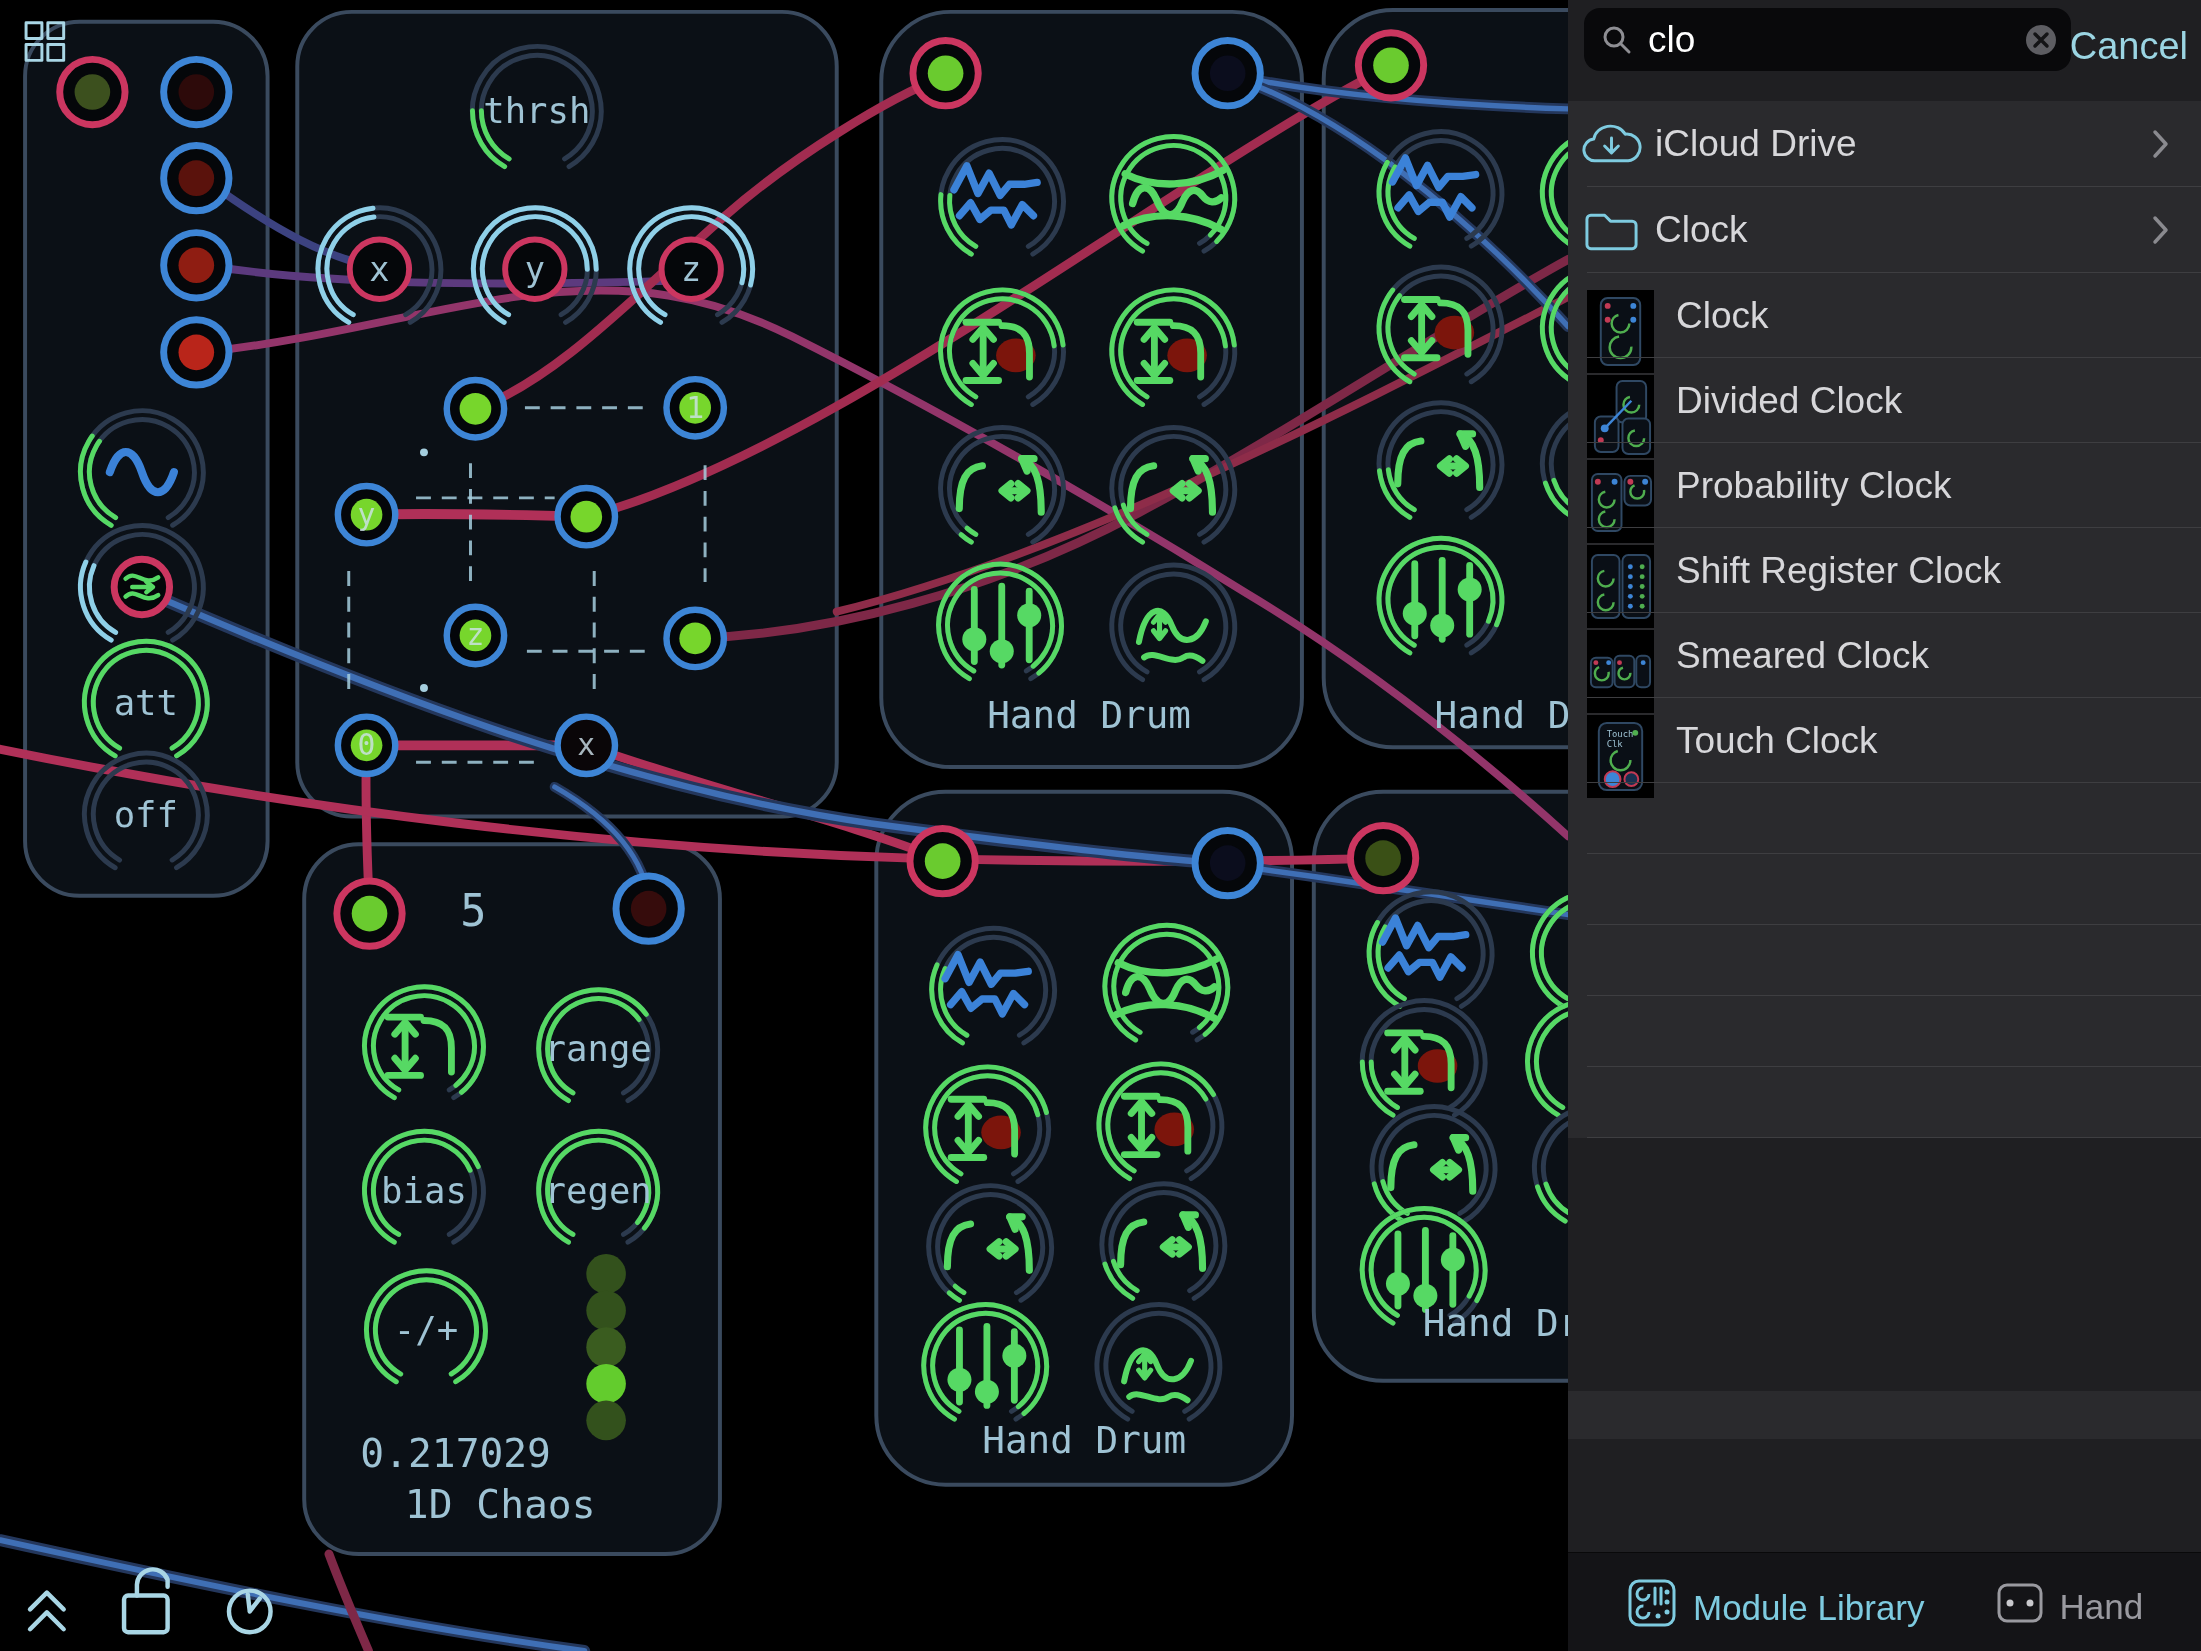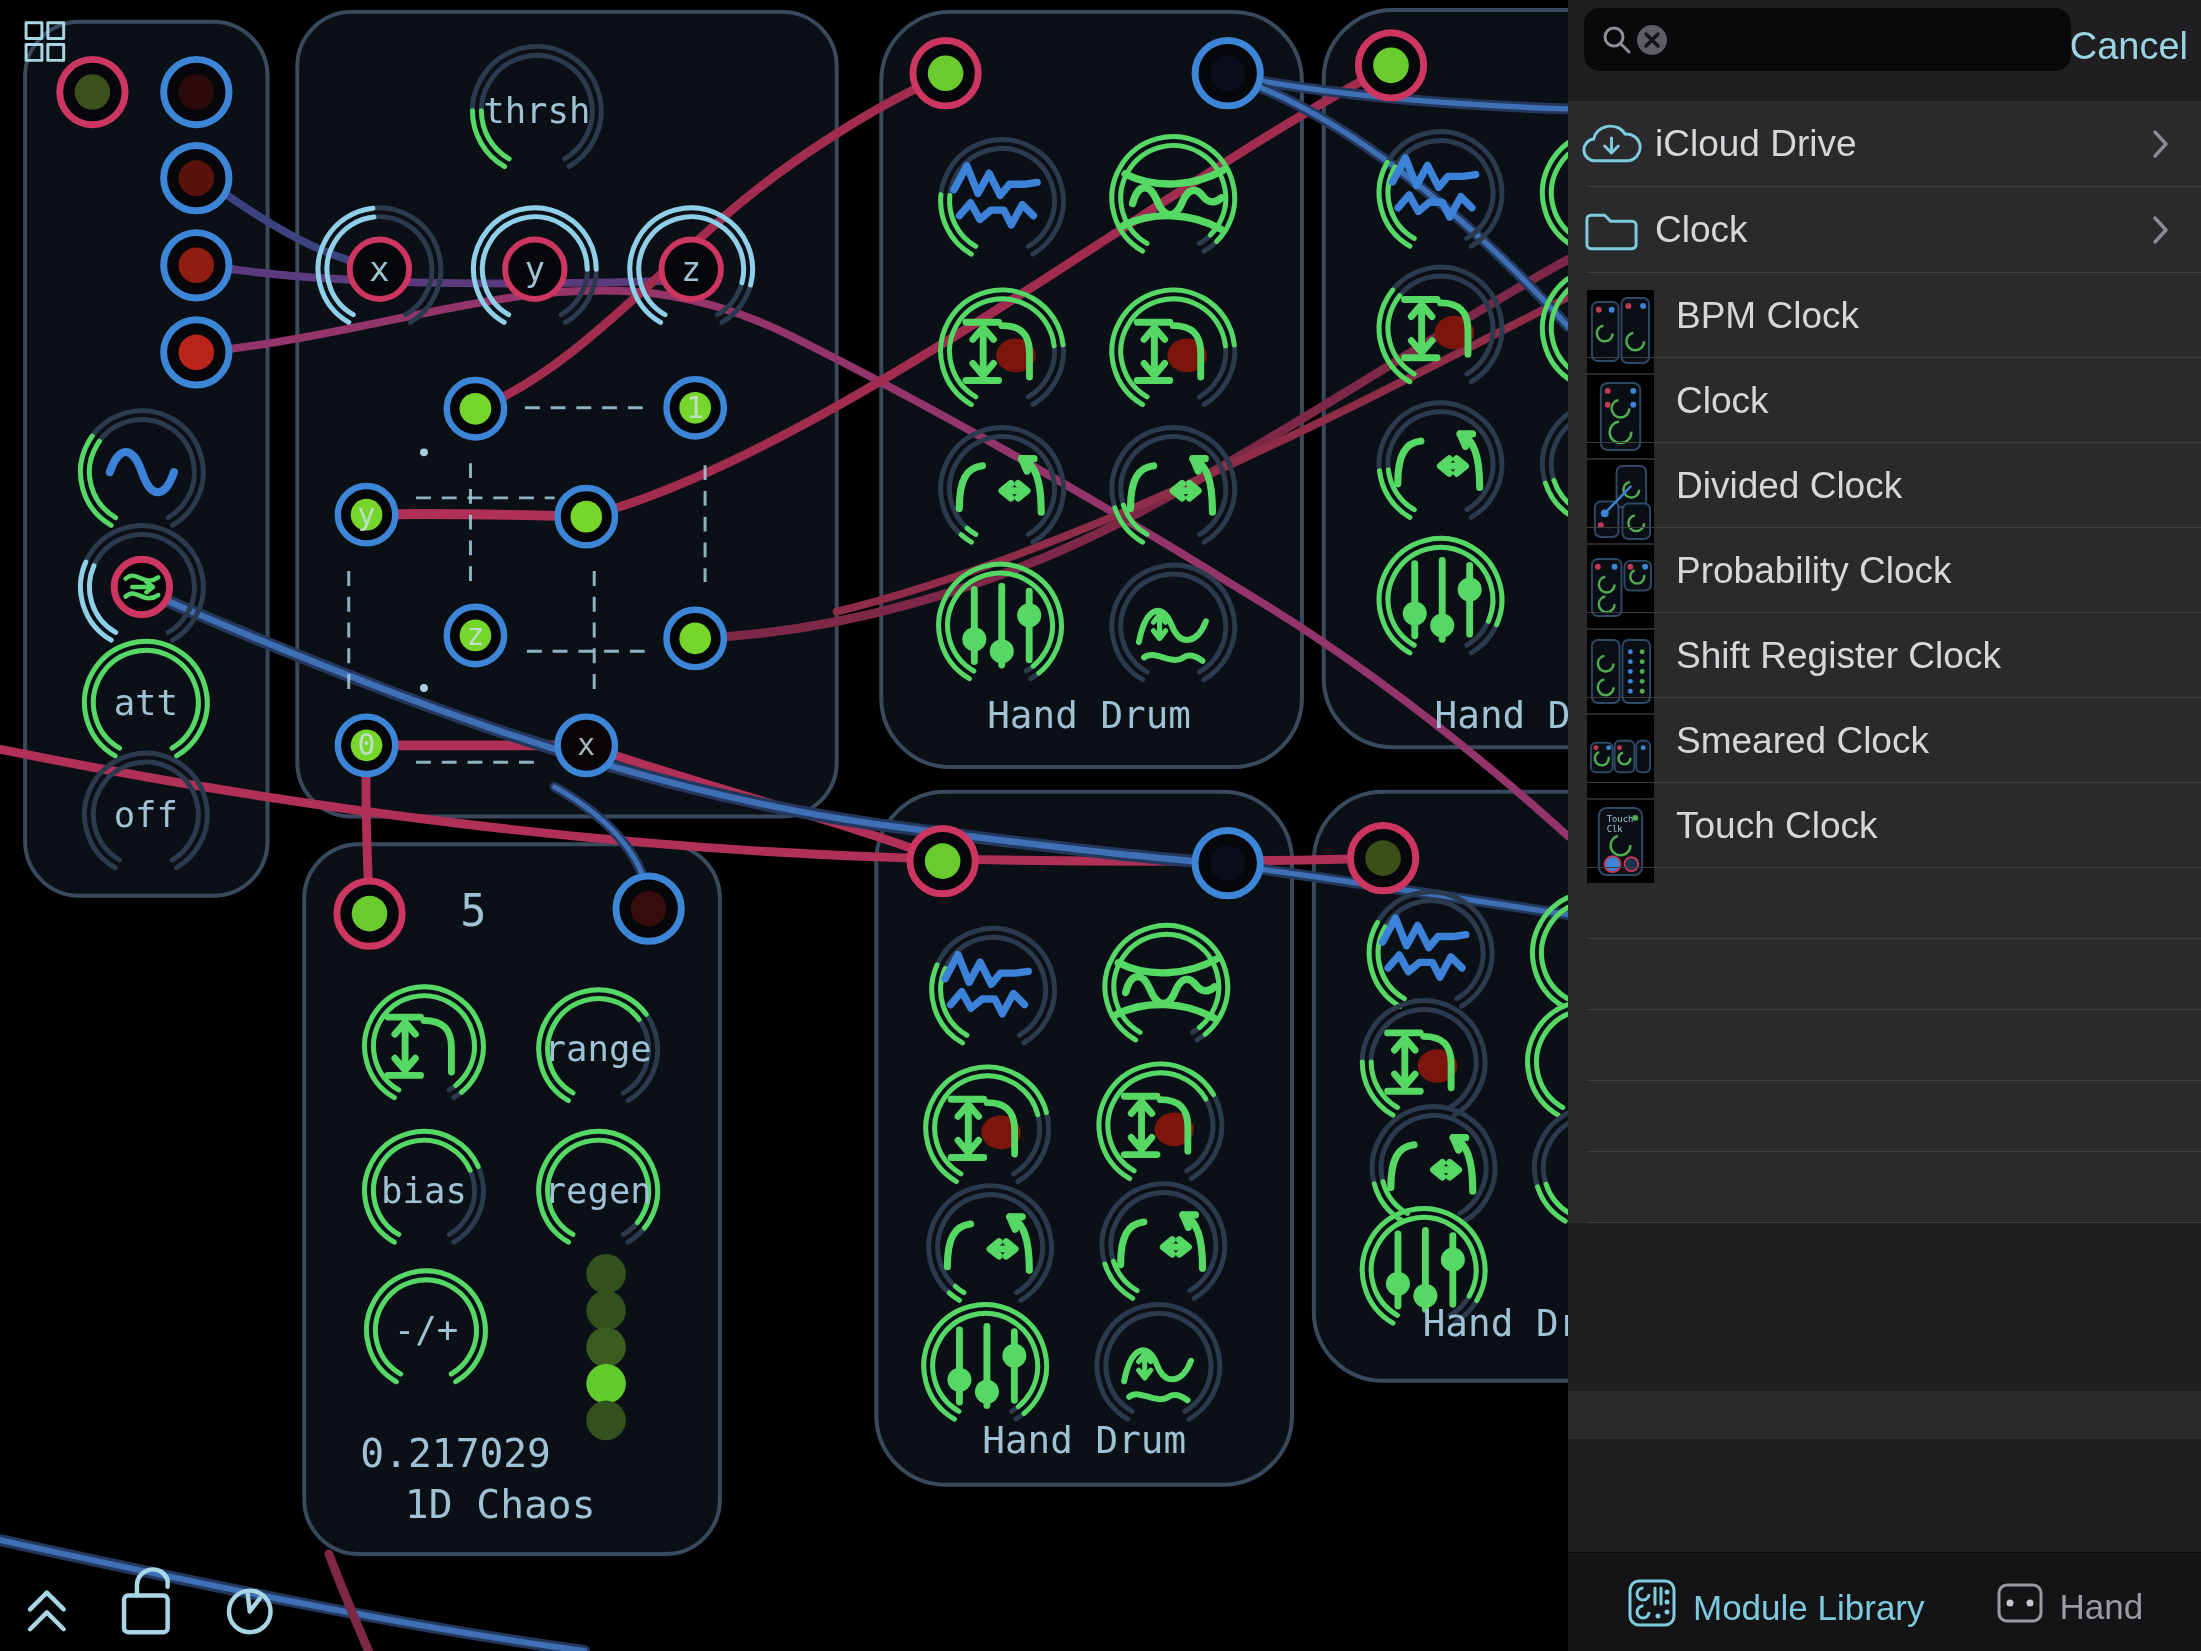--- a/index.html
+++ b/index.html
@@ -585,20 +585,21 @@
 </svg>
 
 <div id="panel">
 
   <div id="searchbar">
     <div id="searchfield">
       <svg class="mag" width="34" height="34" viewBox="0 0 34 34">
         <circle cx="14" cy="14" r="9" fill="none" stroke="#8e8e93" stroke-width="3"></circle>
         <line x1="21" y1="21" x2="29" y2="29" stroke="#8e8e93" stroke-width="3" stroke-linecap="round"></line>
       </svg>
+      <span id="searchtext">clo</span>
       <span id="clearbtn">
         <svg width="36" height="36" viewBox="0 0 36 36">
           <circle cx="18" cy="18" r="15" fill="#5d5d62"></circle>
           <path d="M12,12 L24,24 M24,12 L12,24" stroke="#141416" stroke-width="3.5" stroke-linecap="round"></path>
         </svg>
       </span>
     </div>
     <span id="cancel">Cancel</span>
   </div>
 
@@ -624,33 +625,20 @@
         </svg>
       </span>
       <span class="rlabel">Clock</span>
       <span class="chev">
         <svg width="18" height="30" viewBox="0 0 18 30">
               <path d="M3,3 L14,15 L3,27" fill="none" stroke="#8a8a8f" stroke-width="3.5" stroke-linecap="round" stroke-linejoin="round"></path>
             </svg>
       </span>
     </div>
 
-    <div class="row item">
-      <span class="thumb"><svg width="67" height="83" viewBox="0 0 68 84">
-              <rect x="5" y="12" width="27" height="60" rx="6" fill="#0a0f16" stroke="#2f4863" stroke-width="2"></rect>
-              <rect x="35" y="8" width="28" height="66" rx="6" fill="#0a0f16" stroke="#2f4863" stroke-width="2"></rect>
-              <circle cx="18" cy="44" r="8" fill="none" stroke="#4fae4f" stroke-width="2.5" stroke-dasharray="36 14"></circle>
-              <circle cx="49" cy="52" r="9" fill="none" stroke="#4fae4f" stroke-width="2.5" stroke-dasharray="40 16"></circle>
-              <circle cx="12" cy="20" r="3" fill="#c23a54"></circle>
-              <circle cx="25" cy="20" r="3" fill="#3d85d6"></circle>
-              <circle cx="42" cy="16" r="3" fill="#c23a54"></circle>
-              <circle cx="57" cy="16" r="3" fill="#3d85d6"></circle>
-            </svg></span>
-      <span class="rlabel">BPM Clock</span>
-    </div>
     <div class="row item">
       <span class="thumb"><svg width="67" height="83" viewBox="0 0 68 84">
               <rect x="14" y="8" width="40" height="68" rx="7" fill="#0a0f16" stroke="#2f4863" stroke-width="2"></rect>
               <circle cx="34" cy="34" r="9" fill="none" stroke="#4fae4f" stroke-width="2.5" stroke-dasharray="40 16"></circle>
               <circle cx="34" cy="58" r="11" fill="none" stroke="#4fae4f" stroke-width="2.5" stroke-dasharray="50 18"></circle>
               <circle cx="21" cy="16" r="3" fill="#c23a54"></circle>
               <circle cx="47" cy="16" r="3" fill="#3d85d6"></circle>
               <circle cx="21" cy="30" r="3" fill="#c23a54"></circle>
               <circle cx="47" cy="30" r="3" fill="#3d85d6"></circle>
             </svg></span>

